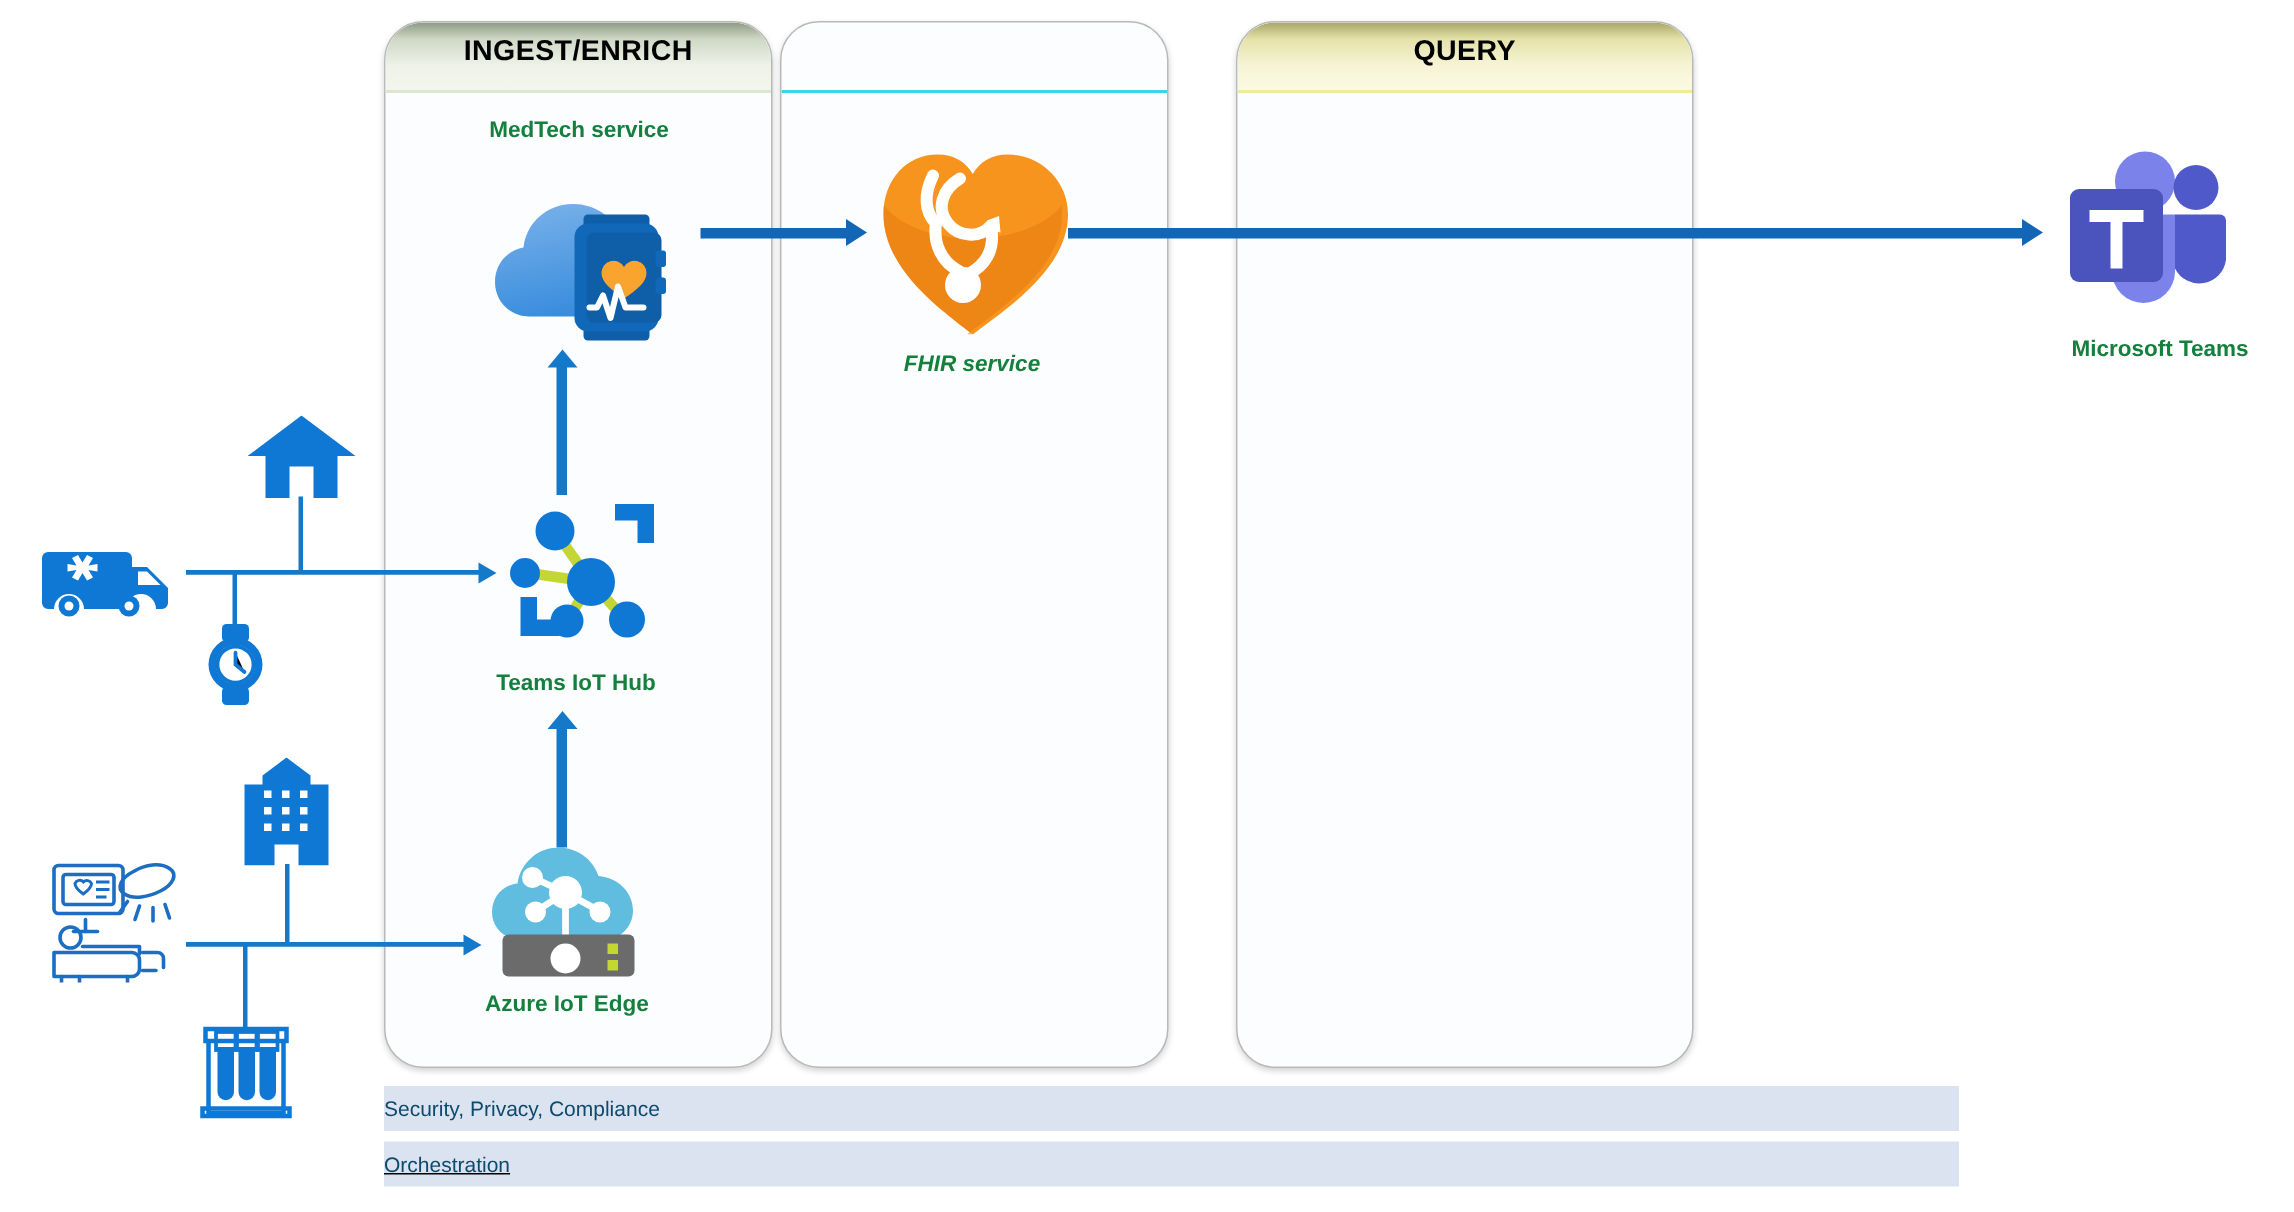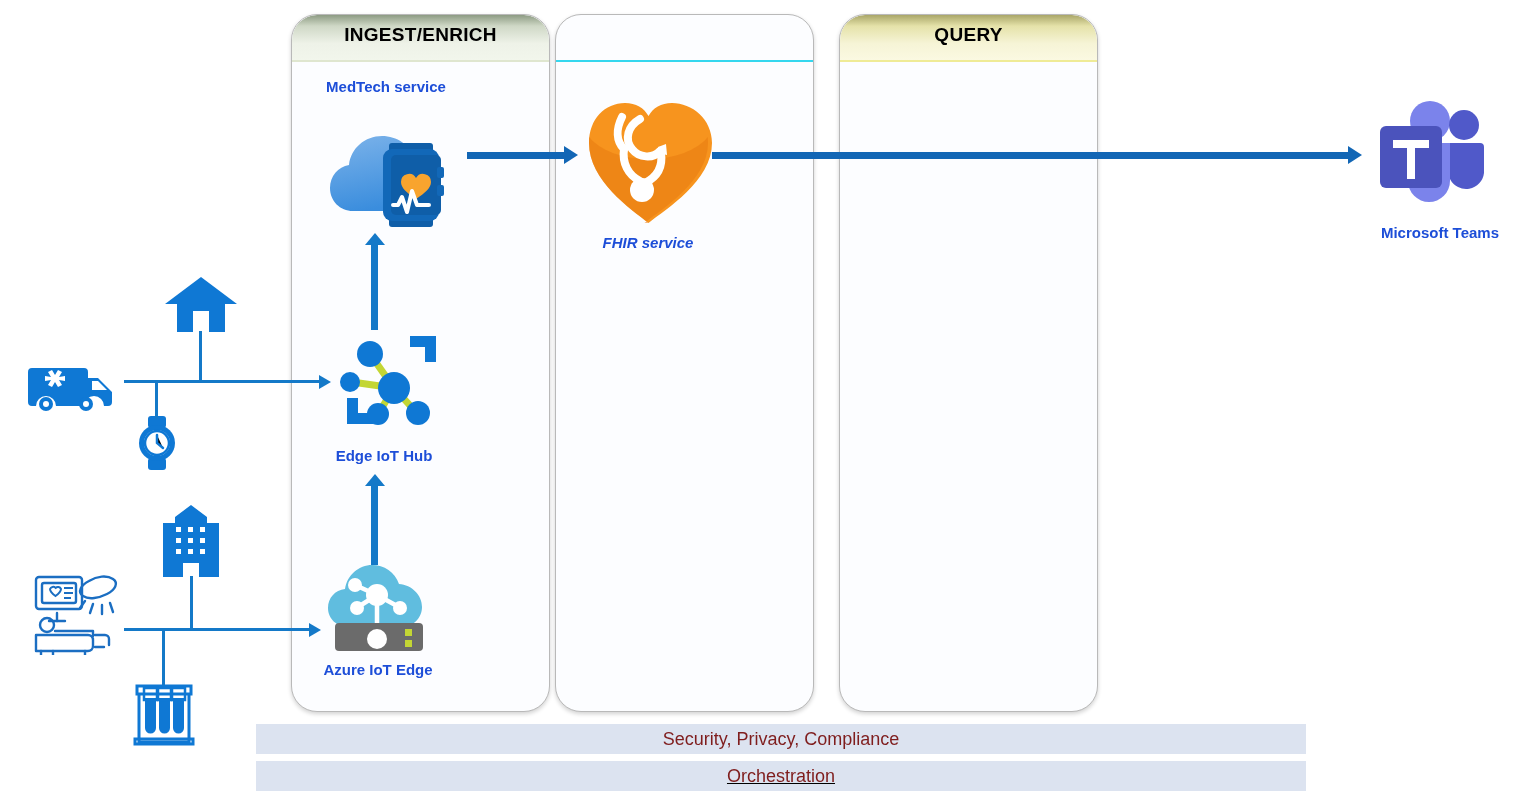--- a/index.html
+++ b/index.html
@@ -3,49 +3,49 @@
 <meta charset="utf-8">
 <style>
   html,body{margin:0;padding:0;background:#ffffff;}
   body{width:1529px;height:808px;position:relative;overflow:hidden;
        font-family:"Liberation Sans",sans-serif;color:#000;}
   #stage{position:absolute;left:0;top:0;width:1529px;height:808px;}
 
   
   .col{position:absolute;top:14px;height:696px;border-radius:26px;
        background:#fcfdff;border:1px solid #b9b9b9;
-       box-shadow:0 2px 4px rgba(0,0,0,.18);overflow:hidden;margin-left:35px;}
+       box-shadow:0 2px 4px rgba(0,0,0,.18);overflow:hidden;}
   .col .cap{position:absolute;left:0;top:0;right:0;height:46px;
        border-radius:25px 25px 0 0;}
   .col .cap .capname{position:absolute;left:0;right:0;top:9px;text-align:center;
        font-size:19px;font-weight:bold;letter-spacing:.3px;color:#000;}
   .col .capline{position:absolute;left:0;right:0;top:45px;height:2px;}
 
   #col-ingest{left:256px;width:257px;}
   #col-ingest .cap{background:linear-gradient(to bottom,#8d9b83 0%,#cfd8c6 24%,#eef2e8 62%,#f2f6ec 100%);}
   #col-ingest .capline{background:#dfe6cf;}
   #col-persist{left:520px;width:257px;}
   #col-persist .cap{background:linear-gradient(to bottom,#5f93ad 0%,#bfe0ee 24%,#e4f4fb 62%,#eaf7fc 100%);}
   #col-persist .capline{background:#35d7ee;}
-  #col-query{left:804px;width:257px;}
+  #col-query{left:824px;width:257px;padding-left:46px;}
   #col-query .cap{background:linear-gradient(to bottom,#a9a668 0%,#e5e2a9 24%,#f6f4d6 62%,#fbf9e2 100%);}
   #col-query .capline{background:#efeb96;}
   #col-intel{left:1049px;width:257px;}
   #col-intel .cap{background:linear-gradient(to bottom,#8d7aa3 0%,#d5c5e4 24%,#eee4f6 62%,#f4ecfa 100%);}
   #col-intel .capline{background:#ddb8f0;}
 
   
   .botbar{position:absolute;left:256px;width:1050px;height:30px;
           background:#dce3f0;}
-  .botbar span{display:block;text-align:center;line-height:30px;font-size:18px;color:#7f1d1d;}
+  .botbar span{display:block;line-height:30px;font-size:14px;color:#0c4a6e;}
   #bar-sec{top:724px;}
   #bar-orc{top:761px;text-decoration:underline;}
 
   
-  .lab{position:absolute;text-align:center;font-size:15px;font-weight:bold;color:#1d4ed8;
+  .lab{position:absolute;text-align:center;font-size:15px;font-weight:bold;color:#15803d;
        white-space:nowrap;}
 
   
   .hline{position:absolute;background:#1479c8;height:3px;}
   .vline{position:absolute;background:#1479c8;width:3px;}
   .arrowH{position:absolute;height:7px;background:#1266b5;}
   .arrowH::after{content:"";position:absolute;right:-13px;top:-6px;
        border-top:9.5px solid transparent;border-bottom:9.5px solid transparent;
        border-left:14px solid #1266b5;}
   .thinArrowH{position:absolute;height:3px;background:#1479c8;}
@@ -193,21 +193,21 @@
         <path d="M64 54 86 78"></path>
     </g>
     <path fill="#0f78d4" d="M80 2h26v26h-11V13H80z"></path>
     <path fill="#0f78d4" d="M28 64H17v26h26V79H28z"></path>
     <circle fill="#0f78d4" cx="64" cy="54" r="16"></circle>
     <circle fill="#0f78d4" cx="40" cy="20" r="13"></circle>
     <circle fill="#0f78d4" cx="20" cy="48" r="10"></circle>
     <circle fill="#0f78d4" cx="48" cy="80" r="11"></circle>
     <circle fill="#0f78d4" cx="88" cy="79" r="12"></circle>
   </svg>
-  <div class="lab" style="left:284px;top:447px;width:200px;">Edge IoT Hub</div>
+  <div class="lab" style="left:284px;top:447px;width:200px;">Teams IoT Hub</div>
 
   <svg class="ico" style="left:325px;top:565px" width="106" height="90" viewBox="0 0 106 90">
     <path fill="#60bddf" d="M24 62c-12 0-21-8-21-19 0-10 7-18 17-19 2-14 14-24 27-24 12 0 23 7 27 19 13 1 23 11 23 23 0 11-9 20-21 20z"></path>
     <g stroke="#fff" stroke-width="4.5" stroke-linecap="round">
       <path d="M52 30 30 20"></path>
         <path d="M52 30 33 42"></path>
         <path d="M52 30 74 42"></path>
         <path d="M52 30 52 74"></path>
     </g>
     <circle fill="#fff" cx="52" cy="30" r="11"></circle>

